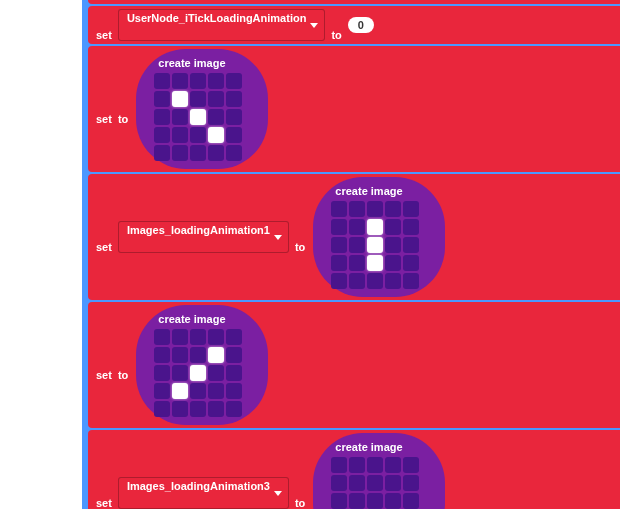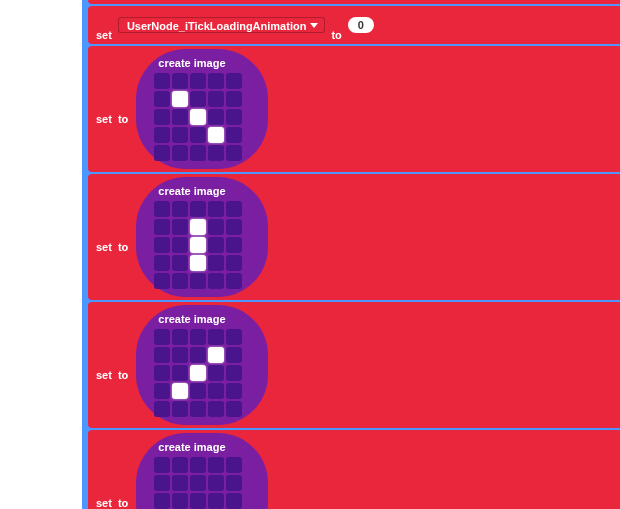--- a/index.html
+++ b/index.html
@@ -44,21 +44,21 @@
     }
     .label {
       color: #fff;
       margin-right: 6px;
       margin-top: 20px;
     }
     .var-field {
       background: #E9263C;
       border: 1px solid rgba(0,0,0,0.25);
       color: #fff;
-      padding: 2px 18px 0 8px;
+      padding: 2px 18px 16px 8px;
       border-radius: 3px;
       margin-right: 6px;
       position: relative;
       cursor: pointer;
       white-space: nowrap;
     }
     .var-field::after {
       content: '';
       position: absolute;
       right: 6px;
@@ -158,88 +158,90 @@
               <div class="pixel"></div>
               <div class="pixel"></div>
               <div class="pixel"></div>
               <div class="pixel"></div>
               <div class="pixel"></div>
             </div>
           </div>
         </div>
         <div class="set-block tall">
           <span class="label">set</span>
-          <span class="label">to</span>
-          <div class="create-image">
-            <div class="create-image-label">create image</div>
-            <div class="pixel-grid">
-              <div class="pixel"></div>
-              <div class="pixel"></div>
-              <div class="pixel"></div>
-              <div class="pixel"></div>
-              <div class="pixel"></div>
-              <div class="pixel"></div>
-              <div class="pixel"></div>
-              <div class="pixel on"></div>
-              <div class="pixel"></div>
-              <div class="pixel"></div>
-              <div class="pixel"></div>
-              <div class="pixel"></div>
-              <div class="pixel on"></div>
-              <div class="pixel"></div>
-              <div class="pixel"></div>
-              <div class="pixel"></div>
-              <div class="pixel"></div>
-              <div class="pixel on"></div>
-              <div class="pixel"></div>
-              <div class="pixel"></div>
-              <div class="pixel"></div>
-              <div class="pixel"></div>
-              <div class="pixel"></div>
-              <div class="pixel"></div>
-              <div class="pixel"></div>
-            </div>
-          </div>
-        </div>
-        <div class="set-block tall">
-          <span class="label">set</span>
-          <span class="label">to</span>
-          <div class="create-image">
-            <div class="create-image-label">create image</div>
-            <div class="pixel-grid">
-              <div class="pixel"></div>
-              <div class="pixel"></div>
-              <div class="pixel"></div>
-              <div class="pixel"></div>
-              <div class="pixel"></div>
-              <div class="pixel"></div>
-              <div class="pixel"></div>
-              <div class="pixel"></div>
-              <div class="pixel on"></div>
-              <div class="pixel"></div>
-              <div class="pixel"></div>
-              <div class="pixel"></div>
-              <div class="pixel on"></div>
-              <div class="pixel"></div>
-              <div class="pixel"></div>
-              <div class="pixel"></div>
-              <div class="pixel on"></div>
-              <div class="pixel"></div>
-              <div class="pixel"></div>
-              <div class="pixel"></div>
-              <div class="pixel"></div>
-              <div class="pixel"></div>
-              <div class="pixel"></div>
-              <div class="pixel"></div>
-              <div class="pixel"></div>
-            </div>
-          </div>
-        </div>
-        <div class="set-block tall">
-          <span class="label">set</span>
+          <span class="var-field">Images_loadingAnimation1</span>
+          <span class="label">to</span>
+          <div class="create-image">
+            <div class="create-image-label">create image</div>
+            <div class="pixel-grid">
+              <div class="pixel"></div>
+              <div class="pixel"></div>
+              <div class="pixel"></div>
+              <div class="pixel"></div>
+              <div class="pixel"></div>
+              <div class="pixel"></div>
+              <div class="pixel"></div>
+              <div class="pixel on"></div>
+              <div class="pixel"></div>
+              <div class="pixel"></div>
+              <div class="pixel"></div>
+              <div class="pixel"></div>
+              <div class="pixel on"></div>
+              <div class="pixel"></div>
+              <div class="pixel"></div>
+              <div class="pixel"></div>
+              <div class="pixel"></div>
+              <div class="pixel on"></div>
+              <div class="pixel"></div>
+              <div class="pixel"></div>
+              <div class="pixel"></div>
+              <div class="pixel"></div>
+              <div class="pixel"></div>
+              <div class="pixel"></div>
+              <div class="pixel"></div>
+            </div>
+          </div>
+        </div>
+        <div class="set-block tall">
+          <span class="label">set</span>
+          <span class="label">to</span>
+          <div class="create-image">
+            <div class="create-image-label">create image</div>
+            <div class="pixel-grid">
+              <div class="pixel"></div>
+              <div class="pixel"></div>
+              <div class="pixel"></div>
+              <div class="pixel"></div>
+              <div class="pixel"></div>
+              <div class="pixel"></div>
+              <div class="pixel"></div>
+              <div class="pixel"></div>
+              <div class="pixel on"></div>
+              <div class="pixel"></div>
+              <div class="pixel"></div>
+              <div class="pixel"></div>
+              <div class="pixel on"></div>
+              <div class="pixel"></div>
+              <div class="pixel"></div>
+              <div class="pixel"></div>
+              <div class="pixel on"></div>
+              <div class="pixel"></div>
+              <div class="pixel"></div>
+              <div class="pixel"></div>
+              <div class="pixel"></div>
+              <div class="pixel"></div>
+              <div class="pixel"></div>
+              <div class="pixel"></div>
+              <div class="pixel"></div>
+            </div>
+          </div>
+        </div>
+        <div class="set-block tall">
+          <span class="label">set</span>
+          <span class="var-field">Images_loadingAnimation3</span>
           <span class="label">to</span>
           <div class="create-image">
             <div class="create-image-label">create image</div>
             <div class="pixel-grid">
               <div class="pixel"></div>
               <div class="pixel"></div>
               <div class="pixel"></div>
               <div class="pixel"></div>
               <div class="pixel"></div>
               <div class="pixel"></div>

